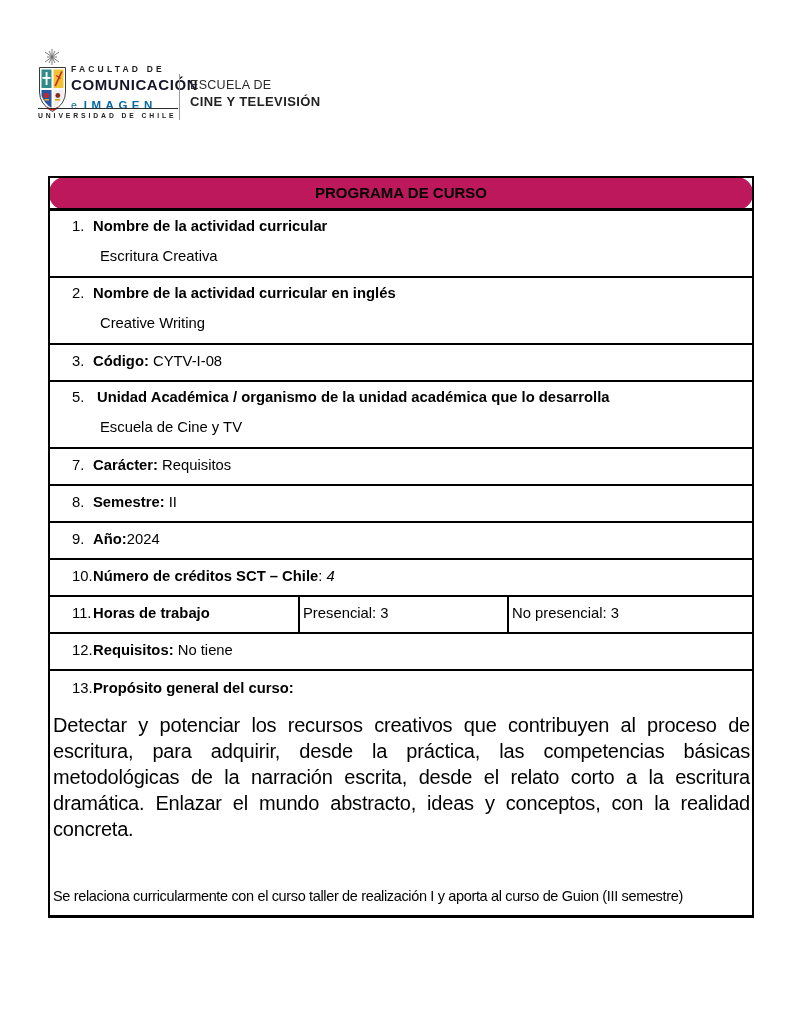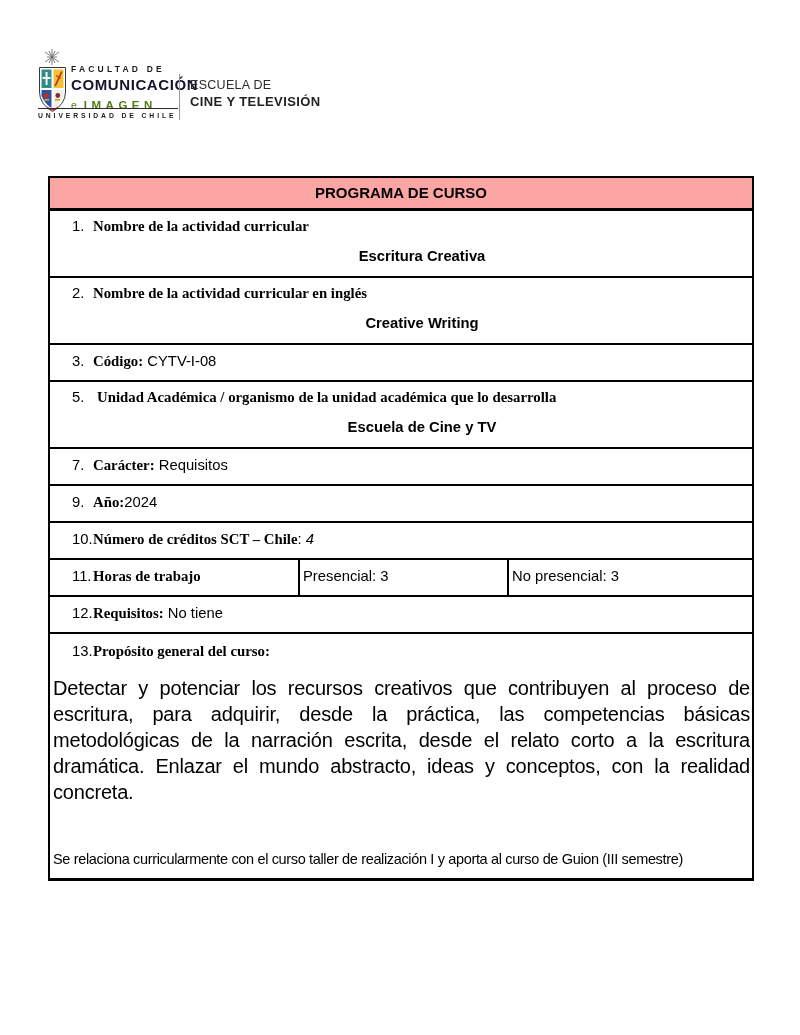--- a/index.html
+++ b/index.html
@@ -9,43 +9,43 @@
     font-family: "Liberation Sans", "DejaVu Sans", sans-serif;
     color: #000;
   }
 
   
   .logo-block { position: absolute; left: 38px; top: 46px; width: 300px; height: 80px; }
   .shield { position: absolute; left: 0; top: 2px; }
   .fac-text { position: absolute; left: 33px; top: 18px; width: 118px; }
   .fac-l1 { font-size: 8.5px; font-weight: 600; letter-spacing: 3.2px; color: #1c1c1c; }
   .fac-l2 { font-size: 15px; font-weight: 700; letter-spacing: 0.6px; color: #14142b; margin-top: 2px; }
-  .fac-l3 { margin-top: 2px; color: #4d7c0f; }
+  .fac-l3 { margin-top: 2px; color: #0369a1; }
   .fac-e { font-size: 10.5px; font-weight: 400; margin-right: 7px; }
   .fac-imagen { font-size: 11.5px; font-weight: 700; letter-spacing: 4.5px; }
   .univ-rule { position: absolute; left: 0; top: 62px; width: 140px; height: 1px; background: #2b2b2b; }
   .univ-line { position: absolute; left: 0; top: 66px; font-size: 6.8px; font-weight: 700; letter-spacing: 2.9px; color: #1c1c1c; }
   .logo-divider { position: absolute; left: 141px; top: 28px; width: 1px; height: 46px; background: #9a9a9a; }
   .school-text { position: absolute; left: 152px; top: 32px; white-space: nowrap; }
   .school-l1 { font-size: 12.5px; font-weight: 400; color: #2a2a2a; letter-spacing: 0.3px; }
   .school-l2 { font-size: 13px; font-weight: 700; color: #222; letter-spacing: 0.4px; margin-top: 2px; }
 
   
   table.course { position: absolute; left: 48px; top: 176px; width: 704px; border-collapse: collapse; table-layout: fixed; }
   td { border: 2px solid #000; vertical-align: top; font-size: 14.8px; line-height: 19px; }
   td.hdr {
     text-align: center; font-weight: 700; font-size: 15px;
     padding: 5px 4px 6px 4px; border-bottom-width: 3px;
   }
   .num { display: inline-block; min-width: 21px; font-weight: 400; }
   .num2 { display: inline-block; min-width: 25px; font-weight: 400; }
-  .bold { font-weight: 700; font-family: Liberation Serif, serif; }
+  .bold { font-weight: 700; }
   .ital { font-style: italic; }
   td.two-line { padding: 6px 8px 10px 22px; }
-  td.two-line .value { margin-left: 28px; margin-top: 11px; font-weight: 700; text-align: center; }
+  td.two-line .value { margin-left: 28px; margin-top: 11px; font-weight: 400; }
   td.single { padding: 7px 6px 9px 22px; border-radius: 15px; }
   td.plain-cell { padding: 7px 4px 9px 3px; }
   td.purpose { padding: 8px 0 9px 0; border-bottom-width: 3px; }
   td.purpose .title-line { padding-left: 22px; }
   td.purpose .para1 {
     margin: 14px 2px 0 3px; font-size: 20px; line-height: 26px;
     letter-spacing: -0.2px; text-align: justify; font-weight: 400;
   }
   td.purpose .para2 {
     margin: 44px 2px 0 3px; font-size: 14.5px; line-height: 20px;
@@ -104,21 +104,21 @@
 
 <table class="course">
   <colgroup>
       <col style="width:250px">
       <col style="width:209px">
       <col style="width:245px">
     </colgroup>
 
   <tbody>
       <tr>
-    <td colspan="3" class="hdr" style="background: #fca5a5;">PROGRAMA DE CURSO</td>
+    <td colspan="3" class="hdr" style="background: #be185d; border-radius: 16px;">PROGRAMA DE CURSO</td>
   </tr>
 
   <tr>
     <td colspan="3" class="two-line">
       <div><span class="num">1.</span><span class="bold">Nombre de la actividad curricular</span></div>
       <div class="value">Escritura Creativa</div>
     </td>
   </tr>
 
   <tr>
@@ -138,20 +138,23 @@
       <div><span class="num2">5.</span><span class="bold">Unidad Académica / organismo de la unidad académica que lo desarrolla</span></div>
       <div class="value">Escuela de Cine y TV</div>
     </td>
   </tr>
 
 
   <tr>
     <td colspan="3" class="single"><span class="num">7.</span><span class="bold">Carácter:</span> <span>Requisitos</span></td>
   </tr>
 
+  <tr>
+    <td colspan="3" class="single"><span class="num">8.</span><span class="bold">Semestre:</span> <span>II</span></td>
+  </tr>
 
   <tr>
     <td colspan="3" class="single"><span class="num">9.</span><span class="bold">Año:</span><span>2024</span></td>
   </tr>
 
   <tr>
     <td colspan="3" class="single"><span class="num">10.</span><span class="bold">Número de créditos SCT – Chile</span><span>: </span><span class="ital">4</span></td>
   </tr>
 
   <tr>

